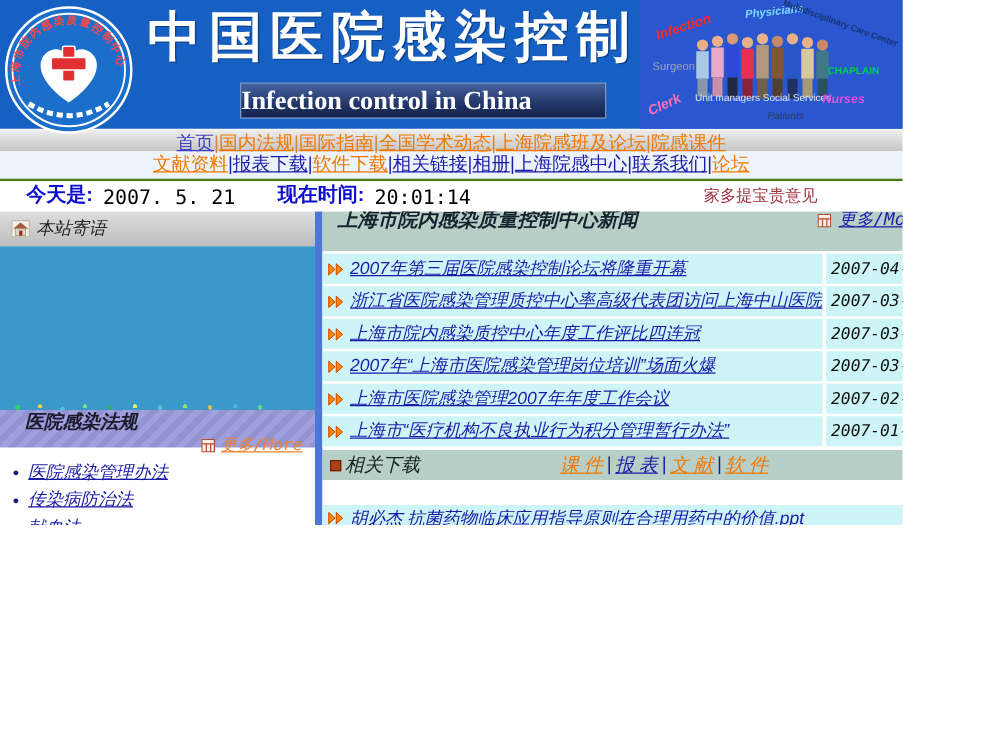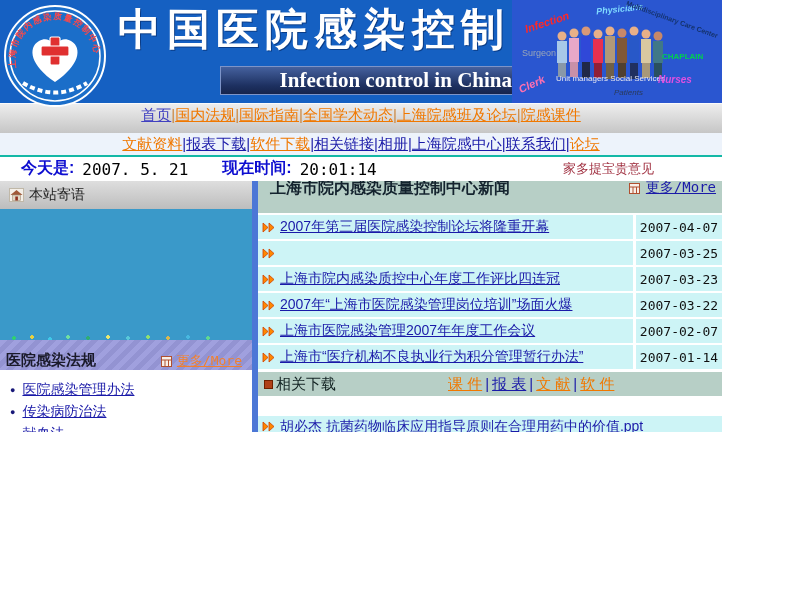--- a/index.html
+++ b/index.html
@@ -11,61 +11,61 @@
   
   .header { position:relative; width:722px; height:103px; background:#1560c2; }
   .logo-wrap { position:absolute; left:3px; top:4px; width:104px; height:104px; z-index:6; }
   .title-cn {
     position:absolute; left:118px; top:1px; width:400px;
     font-family:"Liberation Serif", serif; font-weight:bold;
     font-size:43px; letter-spacing:6px; color:#ffffff; white-space:nowrap;
     text-shadow:1px 1px 0 #0a3c86;
   }
   .title-en-box {
-    position:absolute; left:220px; top:66px; width:293px; height:29px;
+    position:absolute; left:192px; top:66px; width:293px; height:29px;
     background:linear-gradient(180deg,#45619e 0%, #1d3060 70%, #16244c 100%);
-    border:1px solid #7d94c8; text-align:right; line-height:27px;
+    border:1px solid #7d94c8; text-align:left; line-height:27px;
     font-family:"Liberation Serif", serif; font-weight:bold; font-size:21px; color:#ffffff;
   }
   .people-panel { position:absolute; left:512px; top:0; width:210px; height:103px; background:#2a56d0; overflow:hidden; }
   .people-panel svg { position:absolute; left:0; top:0; }
   .p-label { position:absolute; white-space:nowrap; font-weight:bold; }
   .pl0 { left:84px; top:4px;  font-size:9px;  font-style:italic; color:#7fd9ff; transform:rotate(-6deg); }
   .pl1 { left:12px; top:16px; font-size:11px; font-style:italic; color:#ff2828; transform:rotate(-18deg); }
   .pl2 { left:112px; top:14px; font-size:7px; color:#15336e; transform:rotate(20deg); width:86px; }
   .pl3 { left:10px; top:48px; font-size:9px;  font-weight:normal; color:#9aa6b8; }
   .pl4 { left:150px; top:52px; font-size:8px; color:#00d050; }
   .pl5 { left:44px; top:74px; font-size:8px; font-weight:normal; color:#e8e8f0; }
   .pl6 { left:146px; top:74px; font-size:10px; font-style:italic; color:#e050e0; }
   .pl7 { left:76px; top:88px; font-size:8px; font-style:italic; font-weight:normal; color:#2a3a5a;margin-left:26px; }
   .pl8 { left:6px;  top:78px; font-size:11px; font-style:italic; color:#ff70b0; transform:rotate(-24deg); }
   
   .nav1 {
-    width:722px; height:30px; line-height:21px; text-align:center; font-size:15px;
+    width:722px; height:18px; line-height:21px; text-align:center; font-size:15px;
     background:linear-gradient(180deg,#ededed,#c6c6c6); border-top:1px solid #fafafa;
   }
   .nav2 {
     width:722px; height:24px; line-height:22px; text-align:center; font-size:15px;
-    background:#edf3fb; border-bottom:2px solid #14b8a6;
+    background:#edf3fb; border-bottom:2px solid #4d7c0f;
   }
   .nav-link { text-decoration:underline; cursor:pointer; }
   .ln-purple { color:#4040c0; }
   .ln-orange { color:#f07800; }
   .ln-navy   { color:#1a1aa8; }
   .sep-o { color:#cc8840; }
   .sep-n { color:#1a1aa8; }
   
   .status-row { position:relative; width:722px; height:24px; background:#ffffff; }
   .status-inner { position:absolute; left:21px; top:1px; display:flex; align-items:flex-end; }
   .st-label { color:#0d0dd0; font-weight:bold; font-size:16px; }
   .st-value { color:#000000; font-size:16px; font-family:"DejaVu Sans Mono", monospace; margin-left:8px; }
   .st-gap { width:34px; }
   .notice-marquee { position:absolute; left:563px; top:3px; font-size:13px; color:#a03040; }
   
-  .content-area { display:flex; width:722px; height:251px; overflow:hidden; }
+  .content-area { display:flex; width:722px; height:251px; overflow:hidden;font-style:italic; }
   .left-col { width:252px; flex:none; }
   .motto-bar {
     height:28px; background:linear-gradient(180deg,#dedede,#bdbdbd);
     display:flex; align-items:center; gap:5px; padding-left:9px; font-size:14px; color:#222222;
   }
   .blue-panel { height:131px; background:#3a99c9; position:relative; overflow:hidden; }
   .marquee-frag { position:absolute; left:6px; bottom:-8px; width:240px; height:16px;
     background:
       radial-gradient(circle 3px at 8px 6px,  #30d070 60%, transparent 61%),
       radial-gradient(circle 3px at 26px 5px, #e8d040 60%, transparent 61%),
@@ -73,23 +73,24 @@
       radial-gradient(circle 3px at 62px 5px, #70e0a0 60%, transparent 61%),
       radial-gradient(circle 3px at 82px 6px, #2fae74 60%, transparent 61%),
       radial-gradient(circle 3px at 102px 5px,#e8e870 60%, transparent 61%),
       radial-gradient(circle 3px at 122px 6px,#58c8d8 60%, transparent 61%),
       radial-gradient(circle 3px at 142px 5px,#8fe070 60%, transparent 61%),
       radial-gradient(circle 3px at 162px 6px,#d8b850 60%, transparent 61%),
       radial-gradient(circle 3px at 182px 5px,#48b8e0 60%, transparent 61%),
       radial-gradient(circle 3px at 202px 6px,#60d890 60%, transparent 61%);
   }
   .laws-bar {
-    height:30px; display:flex; align-items:flex-end; padding-left:6px; position:relative;
+    height:30px; display:flex; align-items:flex-start; padding-left:20px; position:relative;
     font-size:15px; font-weight:bold; color:#1a1a2a;
     background:repeating-linear-gradient(135deg,#a0a0de 0 5px,#9393d2 5px 10px);
+    flex-direction:column;
   }
   .laws-more { margin-left:auto; padding-right:10px; display:flex; align-items:center; gap:5px; font-weight:normal; }
   .laws-more-link { font-size:13px; color:#f08030; text-decoration:underline; cursor:pointer; font-family:"DejaVu Sans Mono", monospace; }
   .laws-list { background:#ffffff; padding:9px 0 0 10px; }
   .law-item { height:22px; display:flex; align-items:center; gap:7px; font-size:14px; }
   .bullet { color:#181878; font-size:9px; }
   .law-link { color:#1a1aa8; text-decoration:underline; cursor:pointer; }
   .col-sep { width:6px; flex:none; background:#4c77d6; }
   .right-col { flex:1; display:flex; flex-direction:column; }
   .news-header {
@@ -278,20 +279,21 @@
             <a class="news-link">2007年第三届医院感染控制论坛将隆重开幕</a>
           </div>
           <div class="cell-date">2007-04-07</div>
         </div>
         <div class="news-row">
           <div class="cell-title">
             <svg class="arrow-svg" width="13" height="11" viewBox="0 0 13 11">
                 <path d="M1 1 L6 5.5 L1 10 Z" fill="#ff8800" stroke="#d04000" stroke-width="0.8"></path>
                 <path d="M7 1 L12 5.5 L7 10 Z" fill="#ff8800" stroke="#d04000" stroke-width="0.8"></path>
               </svg>
+            <a class="news-link">浙江省医院感染管理质控中心率高级代表团访问上海中山医院</a>
           </div>
           <div class="cell-date">2007-03-25</div>
         </div>
         <div class="news-row">
           <div class="cell-title">
             <svg class="arrow-svg" width="13" height="11" viewBox="0 0 13 11">
                 <path d="M1 1 L6 5.5 L1 10 Z" fill="#ff8800" stroke="#d04000" stroke-width="0.8"></path>
                 <path d="M7 1 L12 5.5 L7 10 Z" fill="#ff8800" stroke="#d04000" stroke-width="0.8"></path>
               </svg>
             <a class="news-link">上海市院内感染质控中心年度工作评比四连冠</a>

